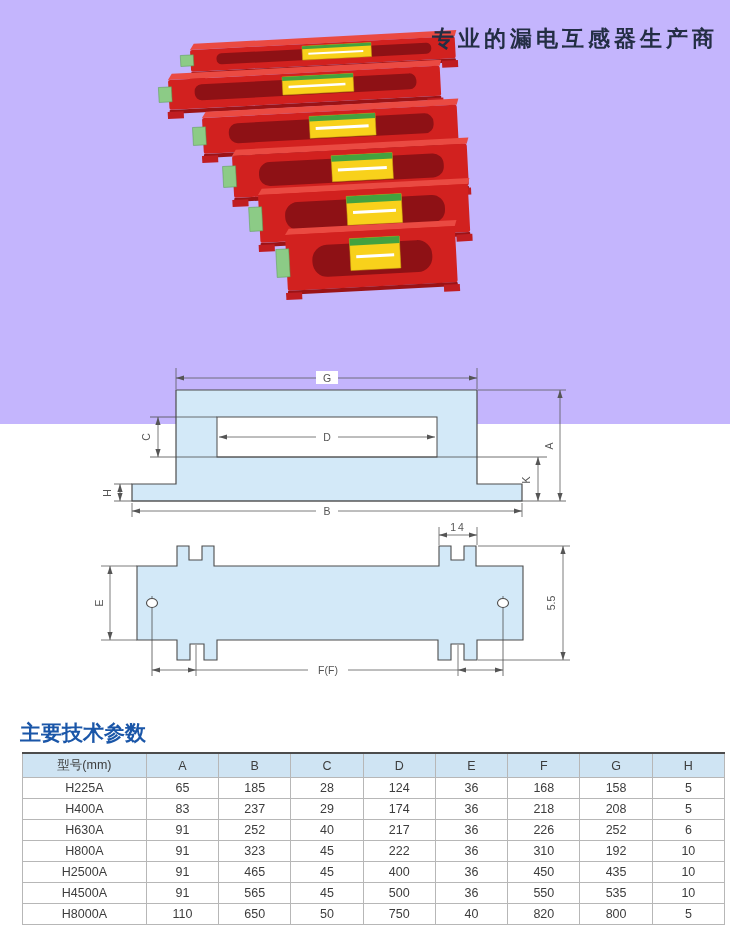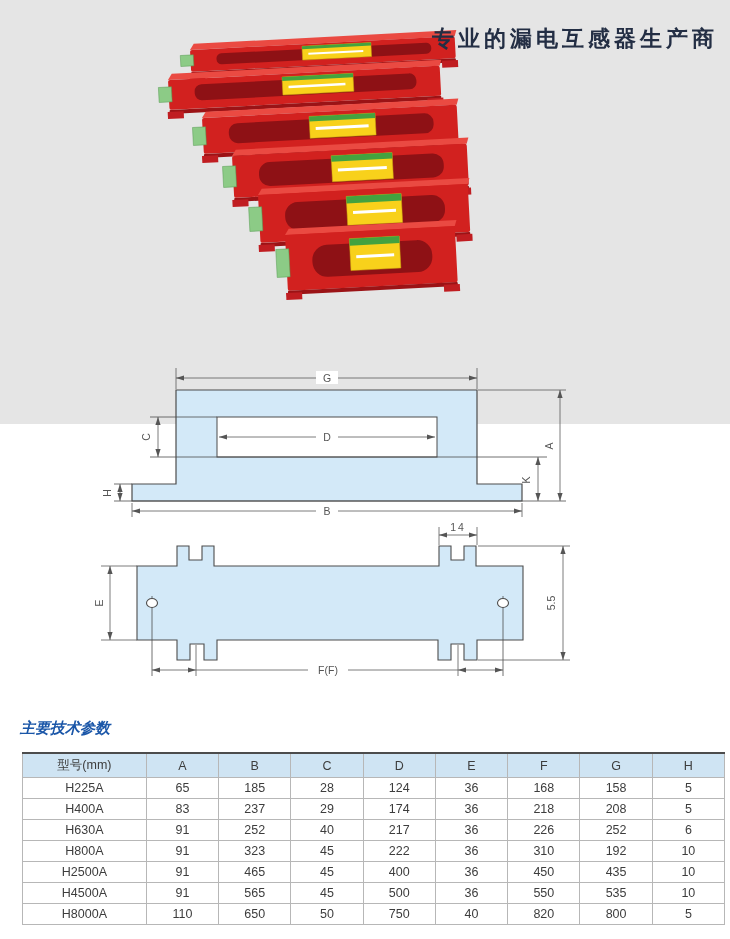--- a/index.html
+++ b/index.html
@@ -1,24 +1,24 @@
 <!DOCTYPE html>
 <html><head>
 <meta charset="utf-8">
 <style>
   html,body{margin:0;padding:0;background:#fff;}
   .page{position:relative;width:730px;height:939px;overflow:hidden;background:#fff;
         font-family:"Liberation Sans",sans-serif;}
-  .hero{position:absolute;left:0;top:0;width:730px;height:424px;background:#e5e5e5;}
+  .hero{position:absolute;left:0;top:0;width:730px;height:424px;background:#c4b5fd;}
   .hero-title{position:absolute;right:12px;top:24px;font-size:22px;font-weight:700;
               letter-spacing:4px;color:#232e44;white-space:nowrap;}
   .photo-svg{position:absolute;left:140px;top:30px;}
   .draw-svg{position:absolute;left:90px;top:350px;}
   .svg-dim{font-size:10.5px;fill:#555;font-family:"Liberation Sans",sans-serif;}
-  .section-heading{position:absolute;left:20px;top:719px;font-size:15px;font-weight:700;color:#1a56a8;font-style:italic;}
+  .section-heading{position:absolute;left:20px;top:719px;font-size:21px;font-weight:700;color:#1a56a8;}
   table.params{position:absolute;left:22px;top:752px;width:703px;border-collapse:collapse;
                font-size:12.5px;color:#3d3d3d;table-layout:fixed;}
   table.params th,table.params td{border:1px solid #b7b7b7;text-align:center;padding:0;}
   table.params thead th{background:#cfe4f3;height:23px;font-weight:400;border-top:2px solid #4c4c4c;}
   table.params tbody td{height:20px;background:#fff;}
   table.params .c0{width:17.5%;margin-left:12px;}
 </style>
 </head>
 <body>
 

